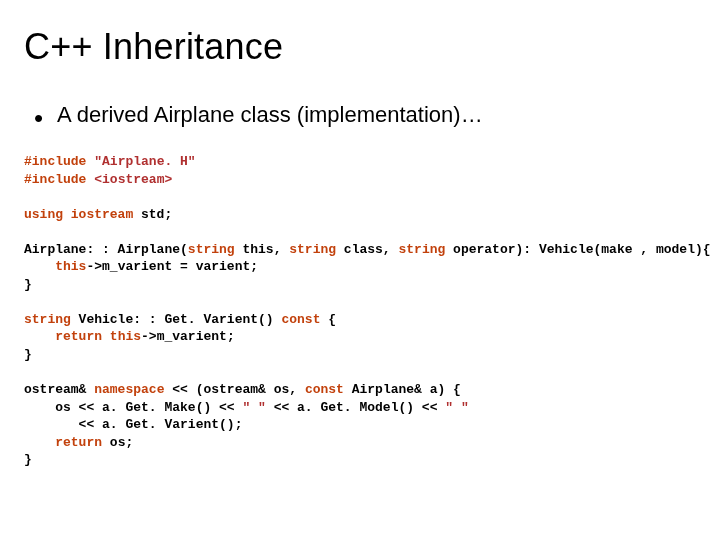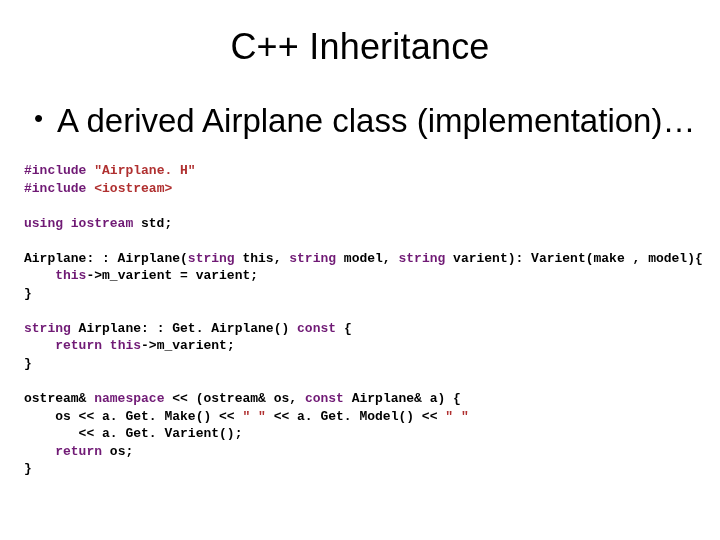--- a/index.html
+++ b/index.html
@@ -13,73 +13,72 @@
   }
   .slide {
     box-sizing: border-box;
     width: 720px;
     height: 540px;
     padding: 18px 24px 20px 24px;
   }
   .title {
     font-size: 36px;
     font-weight: 400;
-    text-align: center;
     color: #000;
     margin: 8px 0 34px 0;
     letter-spacing: 0.2px;
   }
   .bullet-row {
     display: flex;
     align-items: flex-start;
     margin: 0 0 22px 6px;
   }
   .bullet-dot {
     font-size: 26px;
     line-height: 26px;
     color: #000;
     margin: 3px 14px 0 4px;
   }
   .bullet-text {
-    font-size: 33px;
+    font-size: 22px;
     color: #000;
   }
   .code {
     font-family: "Courier New", Courier, monospace;
     font-size: 13px;
     font-weight: bold;
     line-height: 1.35;
     white-space: pre;
     color: #000;
   }
-  .kw { color: #701a75; }
+  .kw { color: #c2410c; }
   .str { color: #b03030; }
 </style>
 </head>
 <body>
 
 <div class="slide">
 
   <div class="title">C++ Inheritance</div>
 
   <div class="bullet-row">
     <div class="bullet-dot">•</div>
     <div class="bullet-text">A derived Airplane class (implementation)…</div>
   </div>
 
   <div class="code"><span class="kw">#include</span><span class="str"> "Airplane. H"</span>
 <span class="kw">#include</span><span class="str"> &lt;iostream&gt;</span>
 <span></span>
 <span class="kw">using iostream</span><span> std;</span>
 <span></span>
-<span>Airplane: : Airplane(</span><span class="kw">string</span><span> this, </span><span class="kw">string</span><span> model, </span><span class="kw">string</span><span> varient): Varient(make , model){</span>
+<span>Airplane: : Airplane(</span><span class="kw">string</span><span> this, </span><span class="kw">string</span><span> class, </span><span class="kw">string</span><span> operator): Vehicle(make , model){</span>
 <span>    </span><span class="kw">this</span><span>-&gt;m_varient = varient;</span>
 <span>}</span>
 <span></span>
-<span class="kw">string</span><span> Airplane: : Get. Airplane() </span><span class="kw">const</span><span> {</span>
+<span class="kw">string</span><span> Vehicle: : Get. Varient() </span><span class="kw">const</span><span> {</span>
 <span>    </span><span class="kw">return</span><span> </span><span class="kw">this</span><span>-&gt;m_varient;</span>
 <span>}</span>
 <span></span>
 <span>ostream&amp; </span><span class="kw">namespace</span><span> &lt;&lt; (ostream&amp; os, </span><span class="kw">const</span><span> Airplane&amp; a) {</span>
 <span>    os &lt;&lt; a. Get. Make() &lt;&lt; </span><span class="str">" "</span><span> &lt;&lt; a. Get. Model() &lt;&lt; </span><span class="str">" "</span>
 <span>       &lt;&lt; a. Get. Varient();</span>
 <span>    </span><span class="kw">return</span><span> os;</span>
 <span>}</span></div>
 
 </div>

